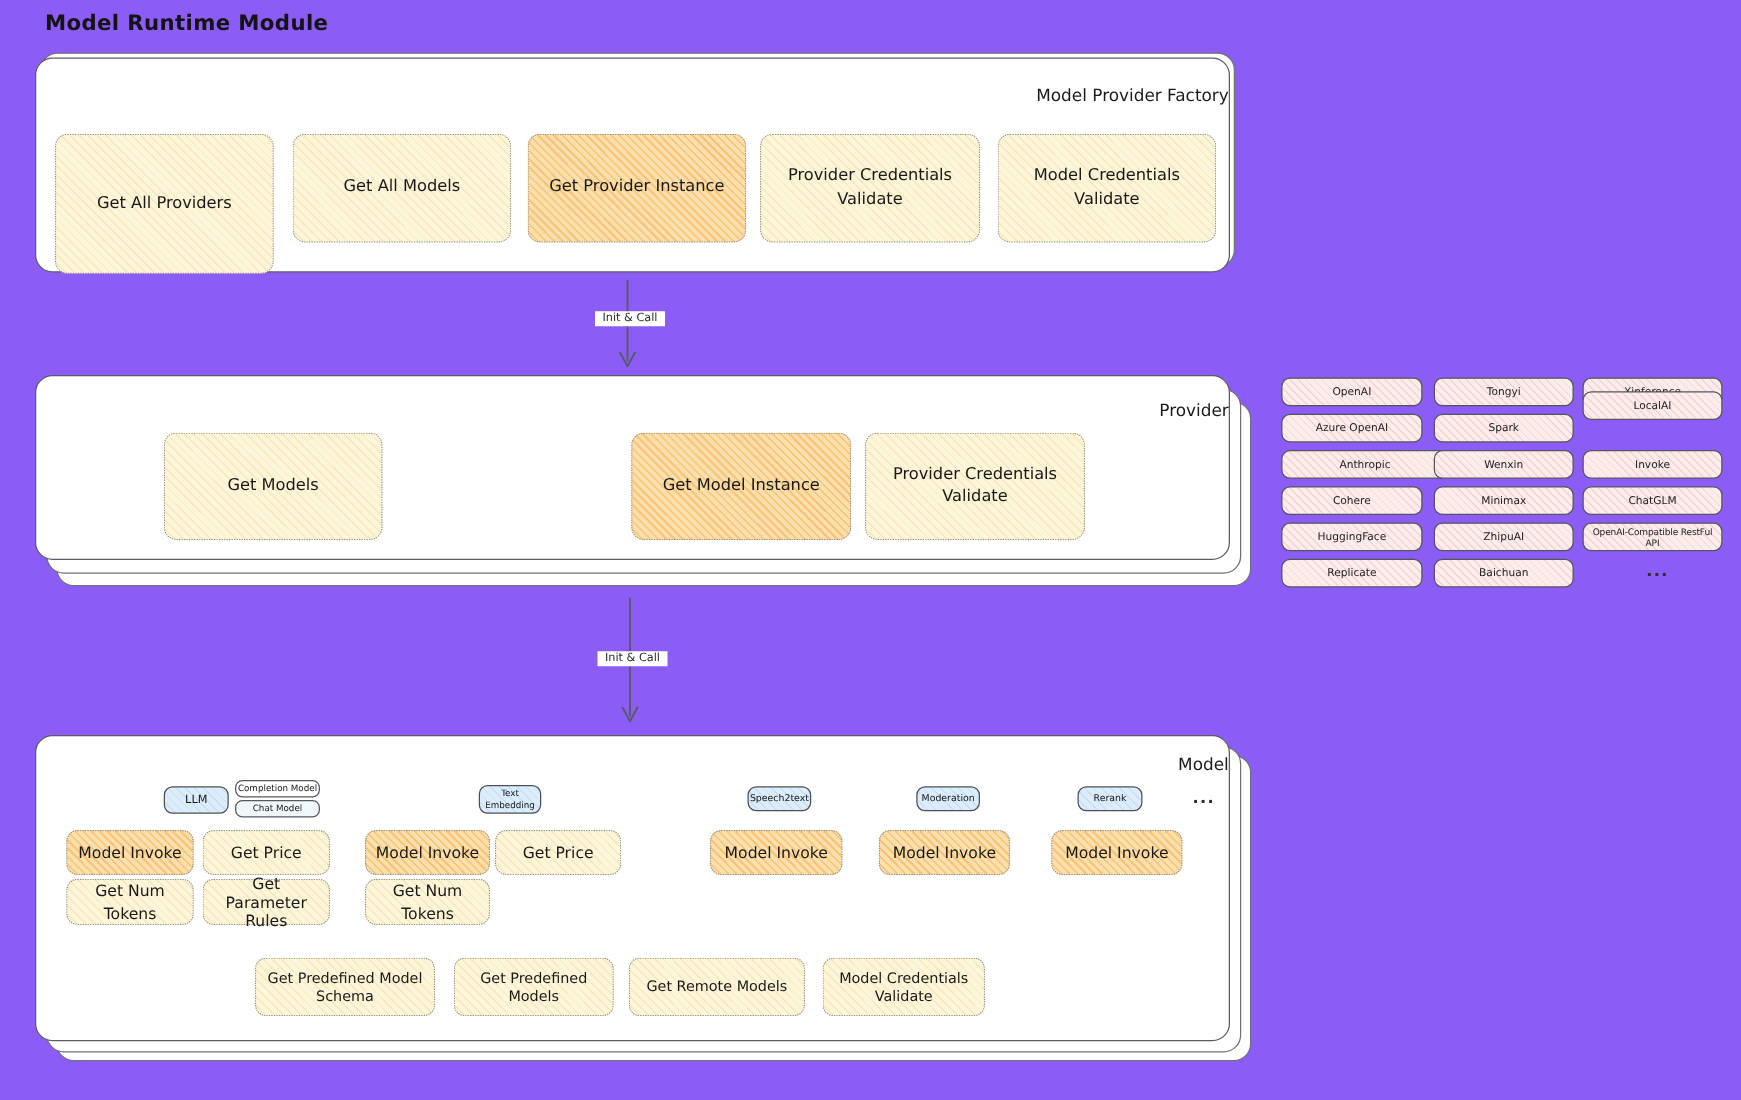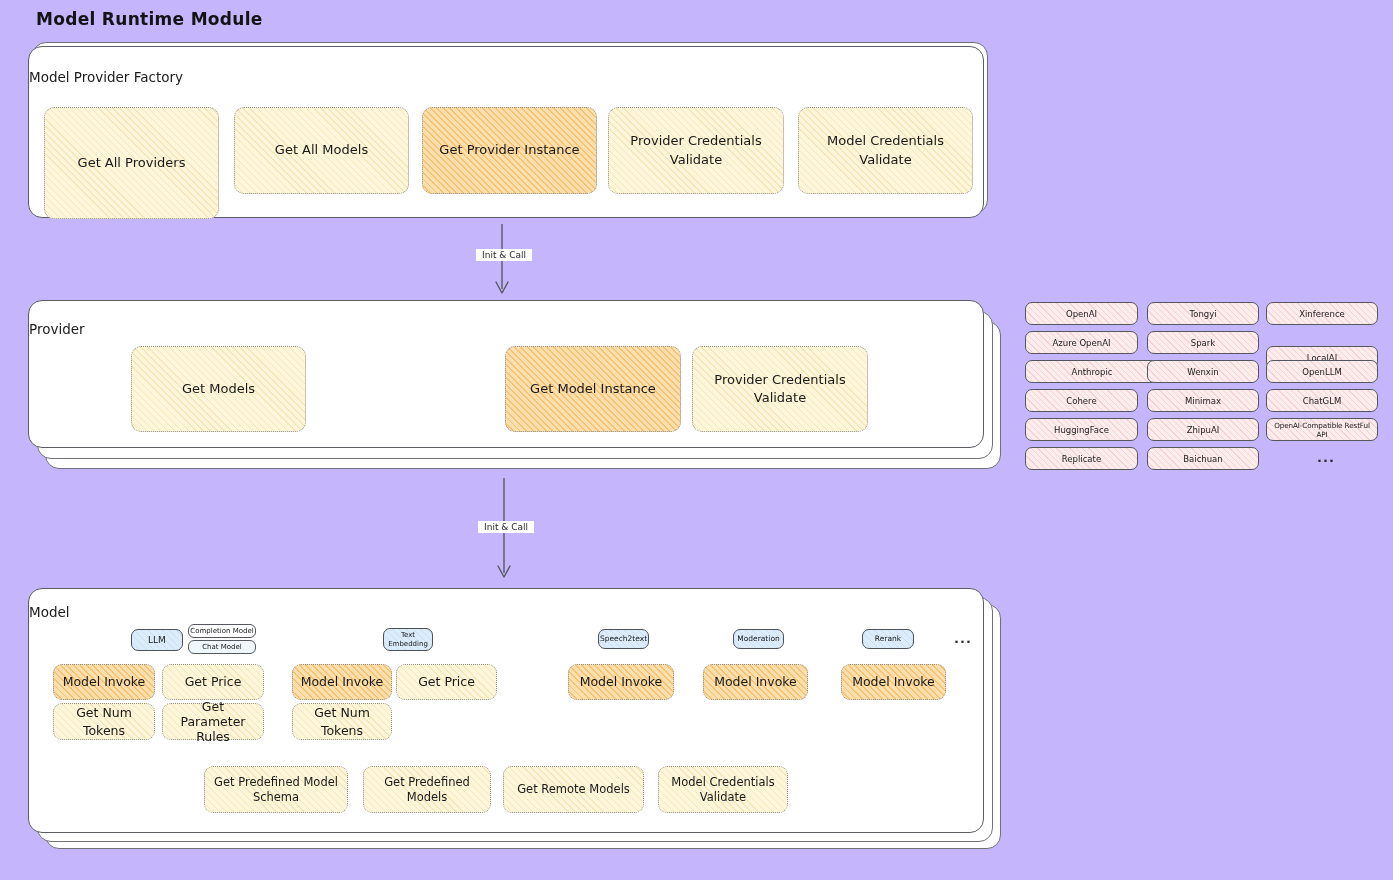--- a/index.html
+++ b/index.html
@@ -1,23 +1,23 @@
 <!DOCTYPE html>
 <html><head>
 <meta charset="utf-8">
 <style>
   html,body{margin:0;padding:0;background:#fff;}
   .canvas{
-    position:relative;width:1393px;height:880px;background:#c4b5fd;overflow:hidden;
+    position:relative;width:1393px;height:880px;background:#8b5cf6;overflow:hidden;
     font-family:"DejaVu Sans","Liberation Sans",sans-serif;color:#1f1f1f;
   }
   .page-title{position:absolute;font-size:17px;font-weight:600;letter-spacing:.3px;color:#141414;}
   .sheet{position:absolute;background:#fff;border:1.4px solid #5a5e64;border-radius:14px;box-sizing:border-box;z-index:2;}
   .backsheet{position:absolute;background:#fff;border:1.3px solid #6e7278;border-radius:14px;box-sizing:border-box;z-index:1;}
-  .ctitle{position:absolute;left:0;right:0;text-align:left;font-size:13.5px;color:#1b1b1b;}
+  .ctitle{position:absolute;left:0;right:0;text-align:right;font-size:13.5px;color:#1b1b1b;}
   .btn{
     position:absolute;display:flex;align-items:center;justify-content:center;text-align:center;
     box-sizing:border-box;border:1.4px dotted #8f8f8f;border-radius:10px;
     font-size:13px;line-height:1.4;padding:2px 8px;color:#191919;
     background-color:#fdf6da;
     background-image:repeating-linear-gradient(45deg,rgba(230,195,105,0.30) 0px,rgba(230,195,105,0.30) 1px,transparent 1px,transparent 5px);
   }
   .btn.hl{
     background-color:#fbe0ad;
     background-image:repeating-linear-gradient(45deg,rgba(242,153,40,0.42) 0px,rgba(242,153,40,0.42) 1.4px,transparent 1.4px,transparent 4.6px);
@@ -79,24 +79,24 @@
     <div class="btn" style="left:102px;top:45px;width:175px;height:86px">Get Models</div>
     <div class="btn hl" style="left:476px;top:45px;width:176px;height:86px">Get Model Instance</div>
     <div class="btn" style="left:663px;top:45px;width:176px;height:86px">Provider Credentials Validate</div>
   </div>
 
   <div class="pill" style="left:1025px;top:302px;width:113px;height:23px">OpenAI</div>
   <div class="pill" style="left:1147px;top:302px;width:112px;height:23px">Tongyi</div>
   <div class="pill" style="left:1266px;top:302px;width:112px;height:23px">Xinference</div>
   <div class="pill" style="left:1025px;top:331px;width:113px;height:23px">Azure OpenAI</div>
   <div class="pill" style="left:1147px;top:331px;width:112px;height:23px">Spark</div>
-  <div class="pill" style="left:1266px;top:346px;width:112px;height:23px">LocalAI</div>
+  <div class="pill" style="left:1266px;top:313px;width:112px;height:23px">LocalAI</div>
   <div class="pill" style="left:1025px;top:360px;width:134px;height:23px">Anthropic</div>
   <div class="pill" style="left:1147px;top:360px;width:112px;height:23px">Wenxin</div>
-  <div class="pill" style="left:1266px;top:360px;width:112px;height:23px">OpenLLM</div>
+  <div class="pill" style="left:1266px;top:360px;width:112px;height:23px">Invoke</div>
   <div class="pill" style="left:1025px;top:389px;width:113px;height:23px">Cohere</div>
   <div class="pill" style="left:1147px;top:389px;width:112px;height:23px">Minimax</div>
   <div class="pill" style="left:1266px;top:389px;width:112px;height:23px">ChatGLM</div>
   <div class="pill" style="left:1025px;top:418px;width:113px;height:23px">HuggingFace</div>
   <div class="pill" style="left:1147px;top:418px;width:112px;height:23px">ZhipuAI</div>
   <div class="pill tiny" style="left:1266px;top:418px;width:112px;height:23px">OpenAI-Compatible RestFul API</div>
   <div class="pill" style="left:1025px;top:447px;width:113px;height:23px">Replicate</div>
   <div class="pill" style="left:1147px;top:447px;width:112px;height:23px">Baichuan</div>
   <div class="dots" style="left:1311px;top:450px;width:30px;text-align:center">...</div>
 

